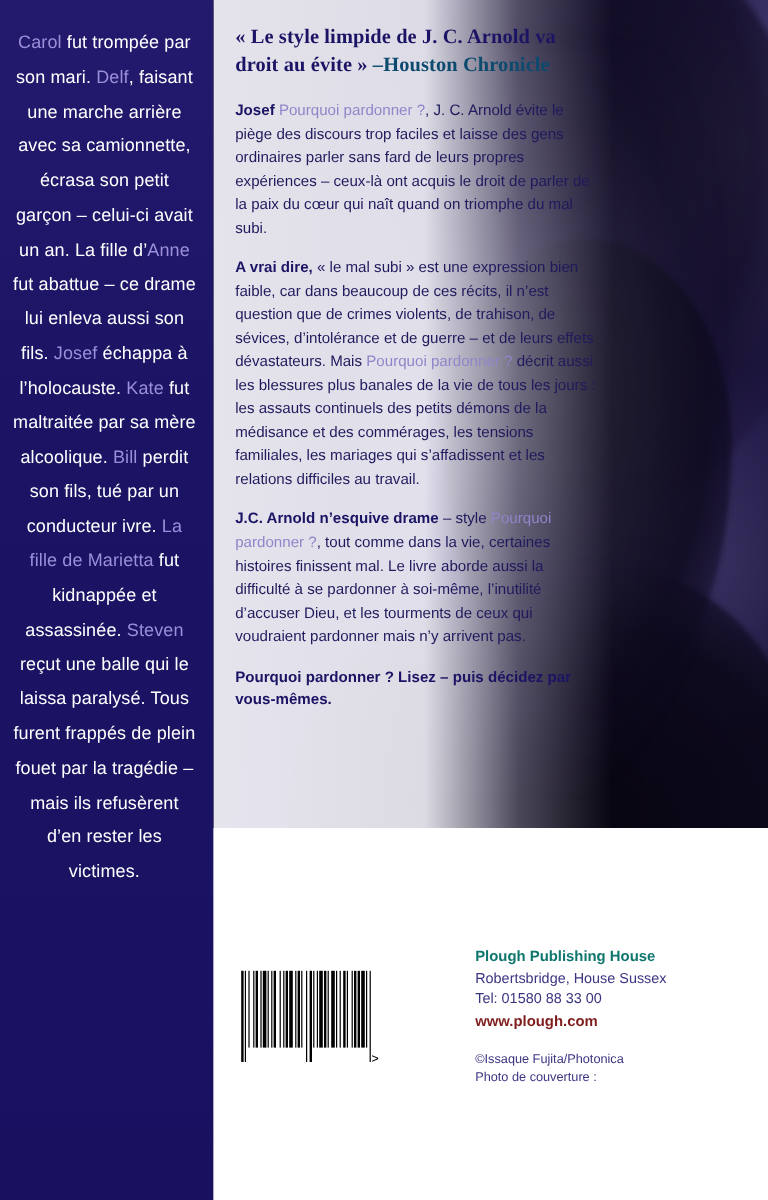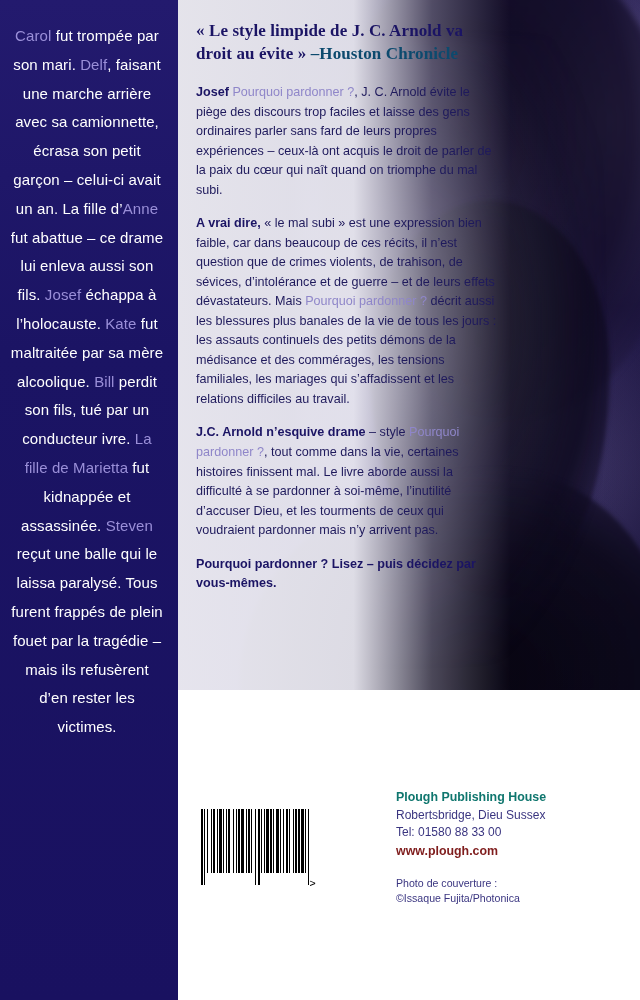--- a/index.html
+++ b/index.html
@@ -292,24 +292,24 @@
           <i style="left: 104px; width: 1px;"></i>
           <i class="tall" style="left: 107px; width: 1px;"></i>
         </div>
       <div class="barcode-digits">
         <span>9 781636 080307</span><span>&gt;</span>
       </div>
     </div>
 
     <div class="pub">
       <div class="pub-name">Plough Publishing House</div>
-      <div class="pub-line">Robertsbridge, Dieu Sussex</div>
+      <div class="pub-line">Robertsbridge, House Sussex</div>
       <div class="pub-line">Tel: 01580 88 33 00</div>
       <div class="pub-web">www.plough.com</div>
       <div class="credit">
+        <div>©Issaque Fujita/Photonica</div>
         <div>Photo de couverture :</div>
-        <div>©Issaque Fujita/Photonica</div>
       </div>
     </div>
 
   </div>
 
 </div>
 
 </body></html>

